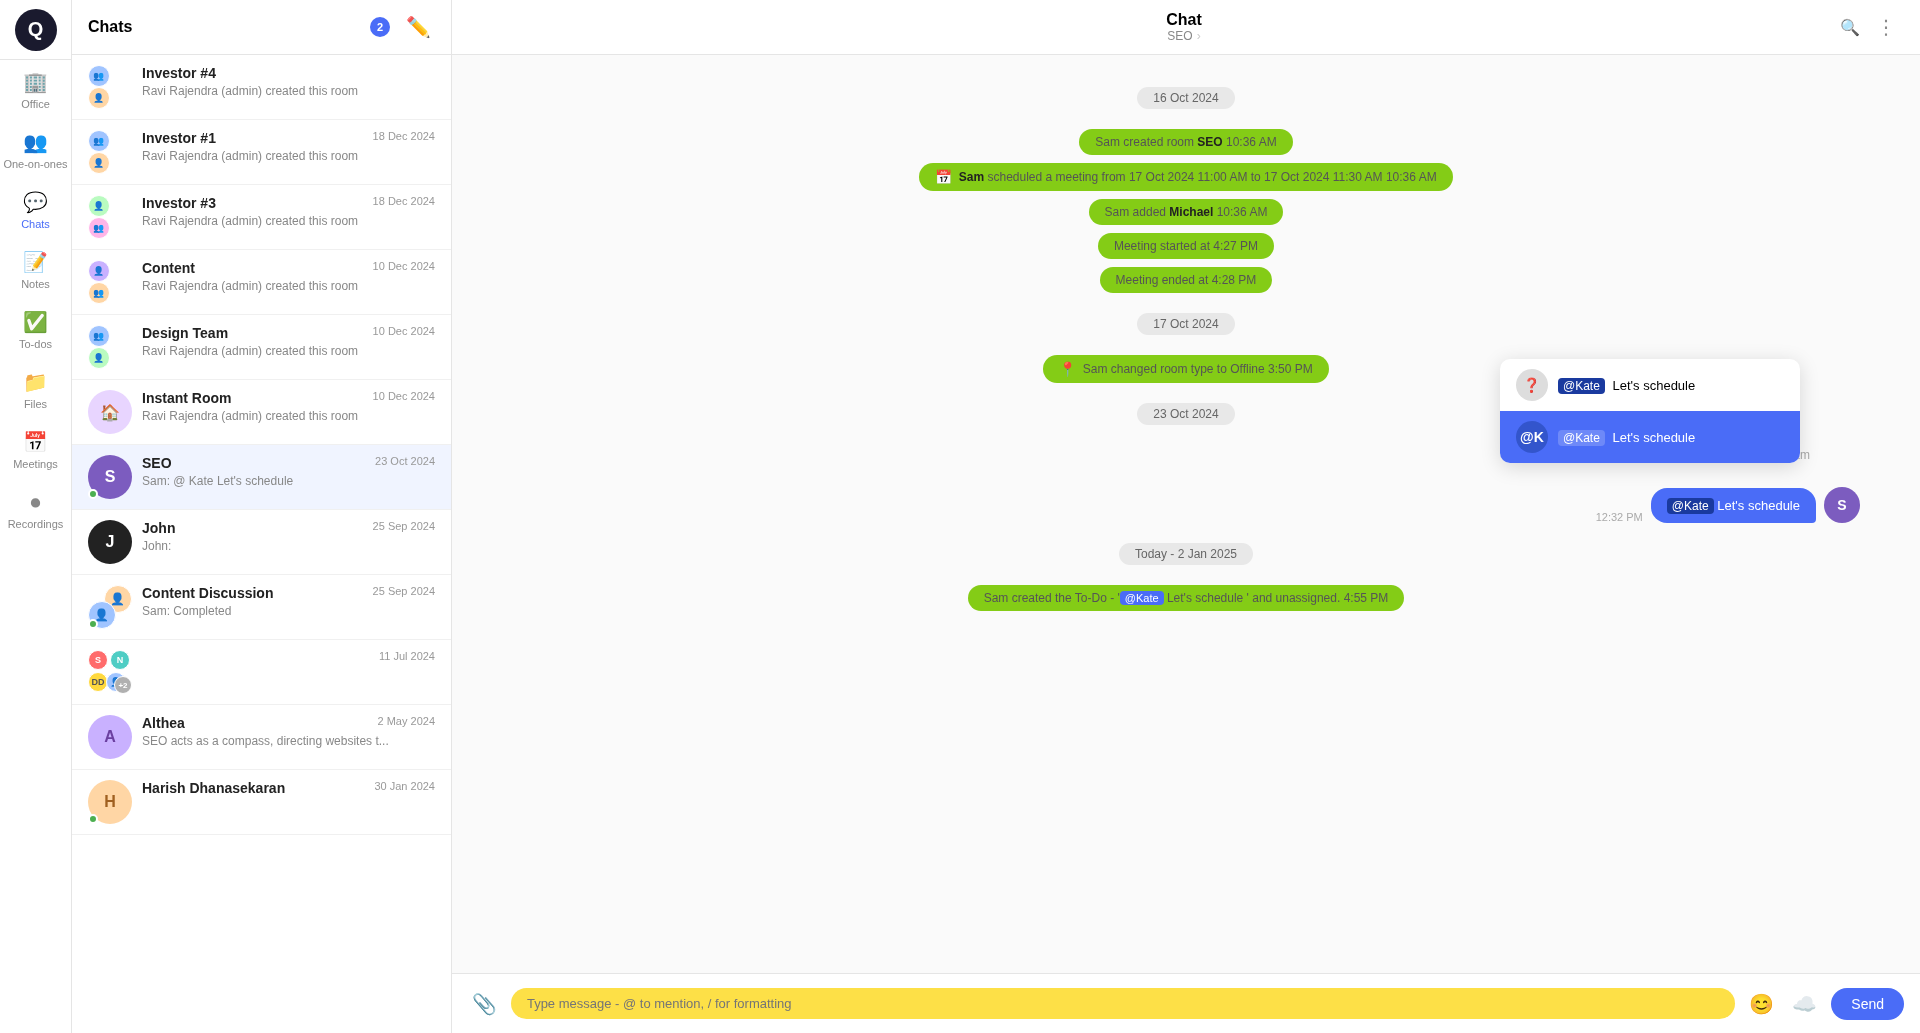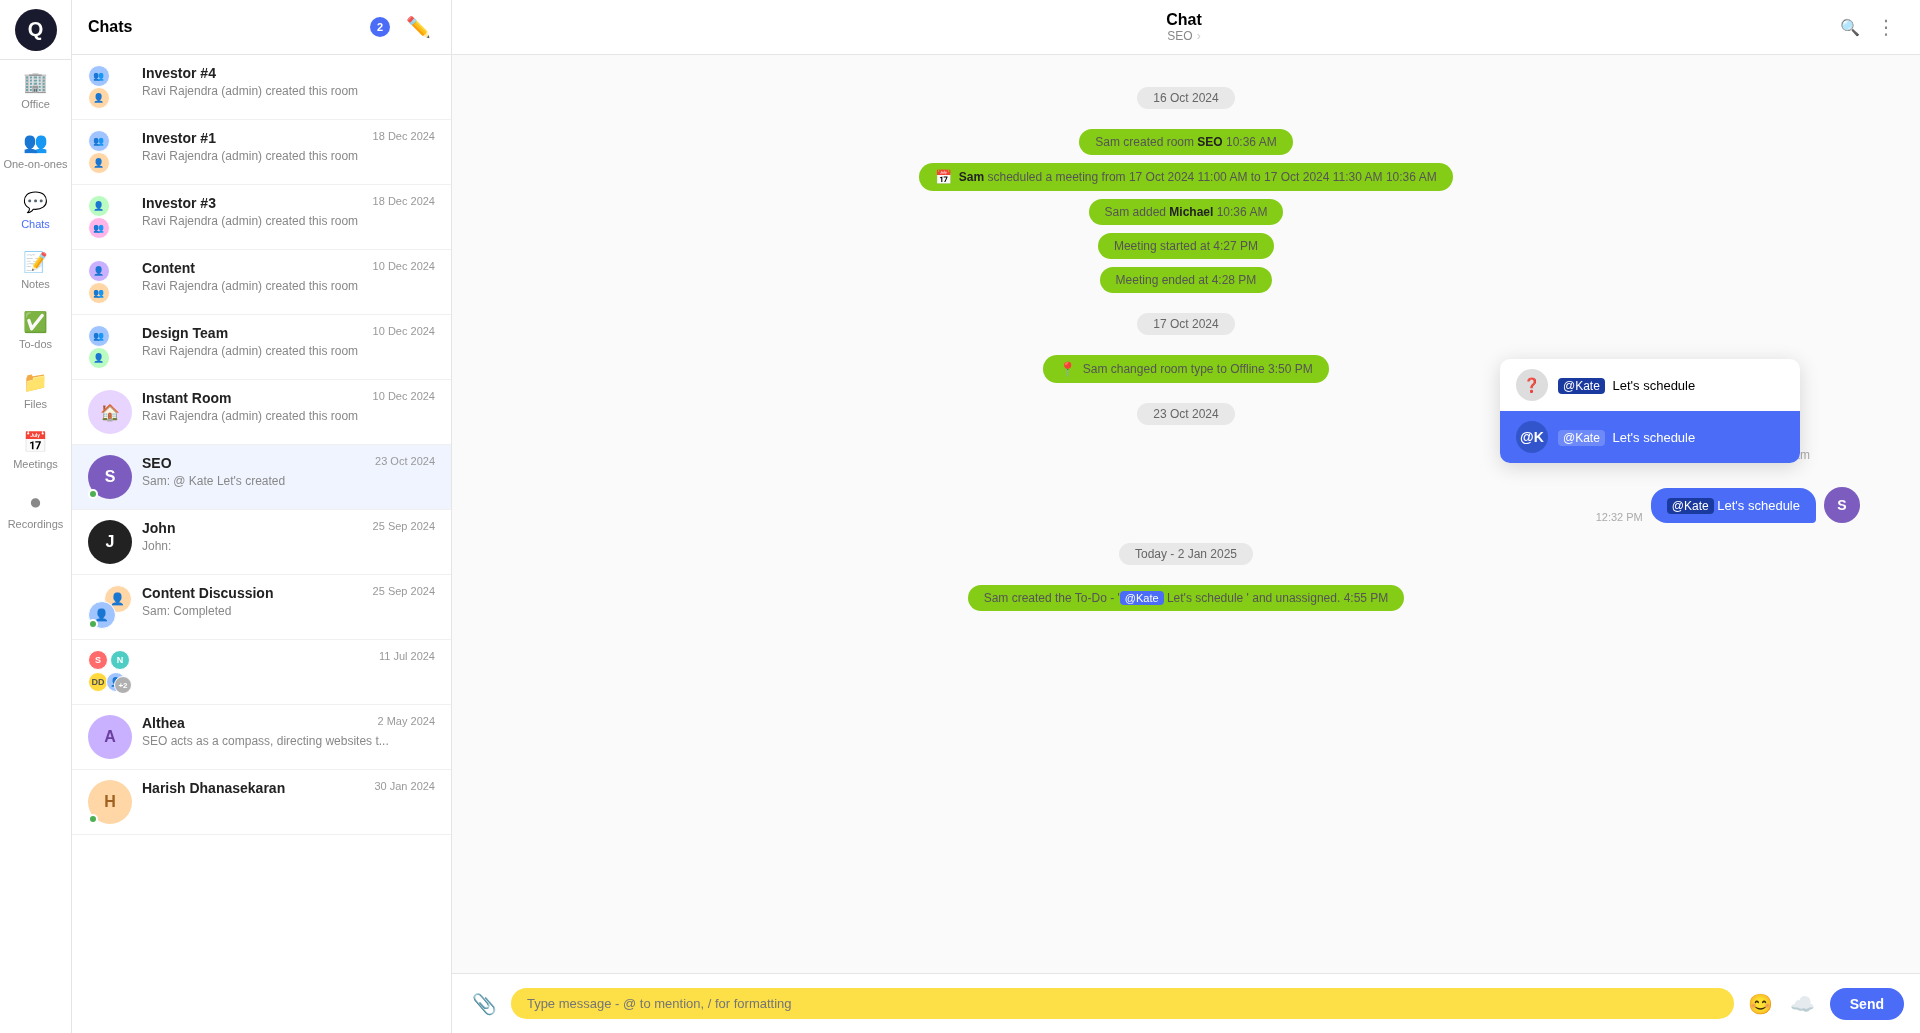--- a/index.html
+++ b/index.html
@@ -332,21 +332,21 @@
       font-size: 13px;
       color: #333;
     }
     .send-btn {
       background: #4a6cf7;
       color: white;
       border: none;
       border-radius: 20px;
       padding: 8px 20px;
       font-size: 14px;
-      font-weight: 700;
+      font-weight: 400;
       cursor: pointer;
     }
     .send-icon-btn {
       background: none;
       border: none;
       cursor: pointer;
       color: #888;
       font-size: 18px;
       padding: 4px;
     }
@@ -523,21 +523,21 @@
       <span class="chat-item-date">10 Dec 2024</span>
     </div>
 
     <div class="chat-item active">
       <div style="position:relative;flex-shrink:0;">
         <div class="avatar-initials-seo">S</div>
         <div class="online-dot"></div>
       </div>
       <div class="chat-item-content">
         <div class="chat-item-name">SEO</div>
-        <div class="chat-item-preview">Sam:  @ Kate   Let's created</div>
+        <div class="chat-item-preview">Sam:  @ Kate   Let's schedule</div>
       </div>
       <span class="chat-item-date">23 Oct 2024</span>
     </div>
 
     <div class="chat-item">
       <div style="position:relative;flex-shrink:0;">
         <div class="avatar-single" style="background:#222;color:white;">J</div>
       </div>
       <div class="chat-item-content">
         <div class="chat-item-name">John</div>

